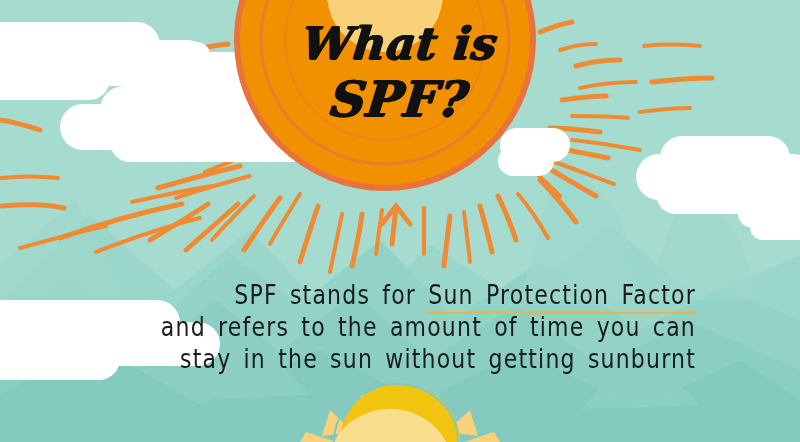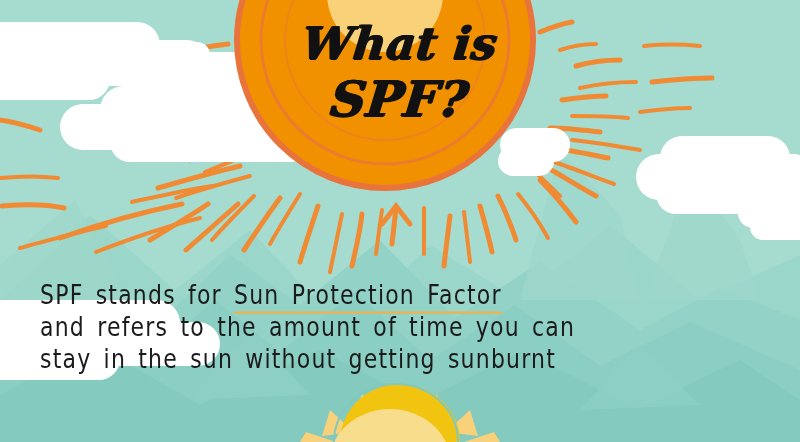--- a/index.html
+++ b/index.html
@@ -53,24 +53,23 @@
     line-height: 58px;
     transform: skewX(-6deg);
   }
 
   
   #body-block {
     position: absolute;
     left: 0;
     top: 276px;
     width: 696px;
-    text-align: left;
+    text-align: right;
     z-index: 40;
     pointer-events: none;
-    margin-left: 40px;
   }
   .body-line {
     display: block;
     color: #1b1b1b;
     font-family: "DejaVu Sans", sans-serif;
     font-size: 22px;
     line-height: 32px;
     letter-spacing: 1.2px;
     word-spacing: 4px;
     font-weight: 400;

